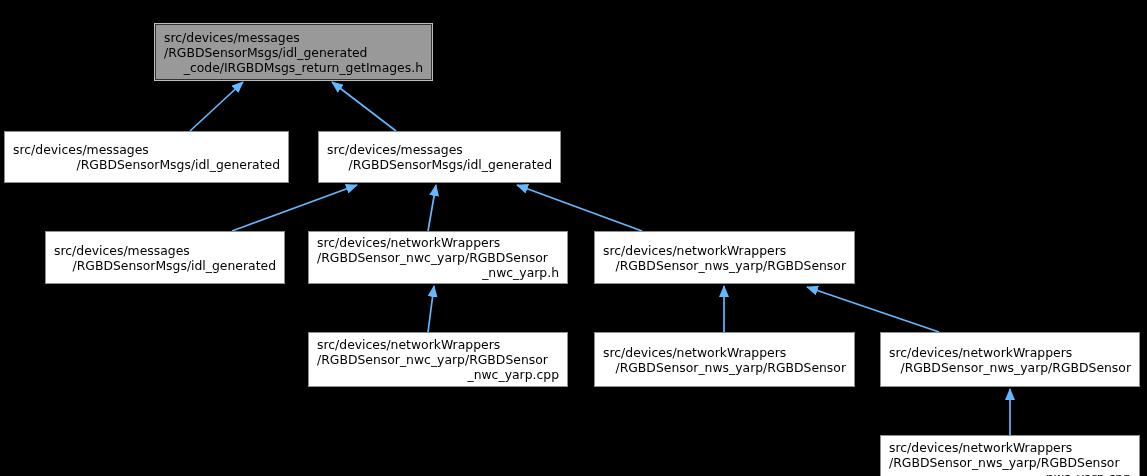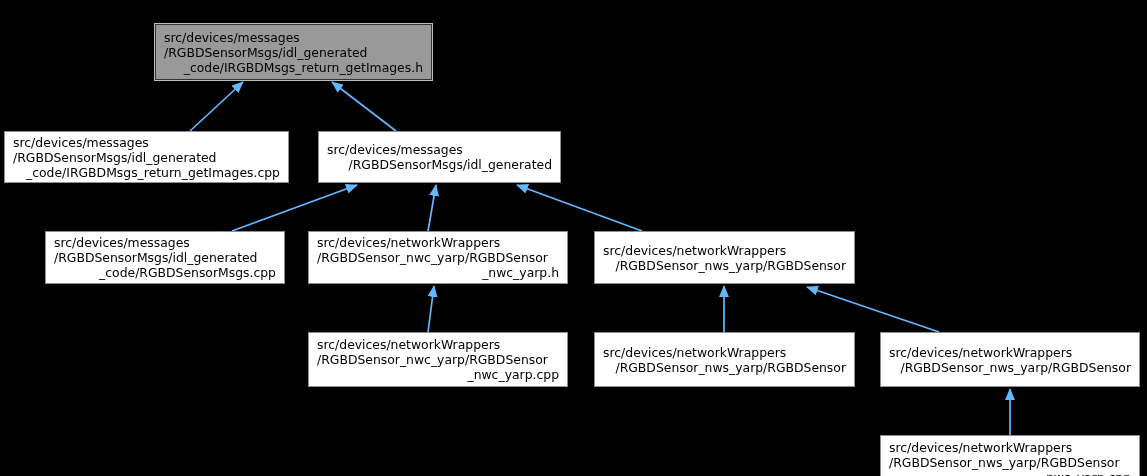--- a/index.html
+++ b/index.html
@@ -78,32 +78,30 @@
 
   <div class="node highlight" style="left:155px; top:5px; width:277px; height:56px;">
     <span class="ln">src/devices/messages</span>
     <span class="ln">/RGBDSensorMsgs/idl_generated</span>
     <span class="ln">_code/IRGBDMsgs_return_getImages.h</span>
   </div>
 
   <div class="node" style="left:4px; top:112px; width:285px; height:52px;">
     <span class="ln">src/devices/messages</span>
     <span class="ln">/RGBDSensorMsgs/idl_generated</span>
-    <span class="ln">_code/IRGBDMsgs_return_getImages.cpp</span>
   </div>
 
   <div class="node" style="left:318px; top:112px; width:243px; height:52px;">
     <span class="ln">src/devices/messages</span>
     <span class="ln">/RGBDSensorMsgs/idl_generated</span>
   </div>
 
   <div class="node" style="left:45px; top:212px; width:240px; height:53px;">
     <span class="ln">src/devices/messages</span>
     <span class="ln">/RGBDSensorMsgs/idl_generated</span>
-    <span class="ln">_code/RGBDSensorMsgs.cpp</span>
   </div>
 
   <div class="node" style="left:308px; top:212px; width:260px; height:53px;">
     <span class="ln">src/devices/networkWrappers</span>
     <span class="ln">/RGBDSensor_nwc_yarp/RGBDSensor</span>
     <span class="ln">_nwc_yarp.h</span>
   </div>
 
   <div class="node" style="left:594px; top:212px; width:261px; height:53px;">
     <span class="ln">src/devices/networkWrappers</span>

